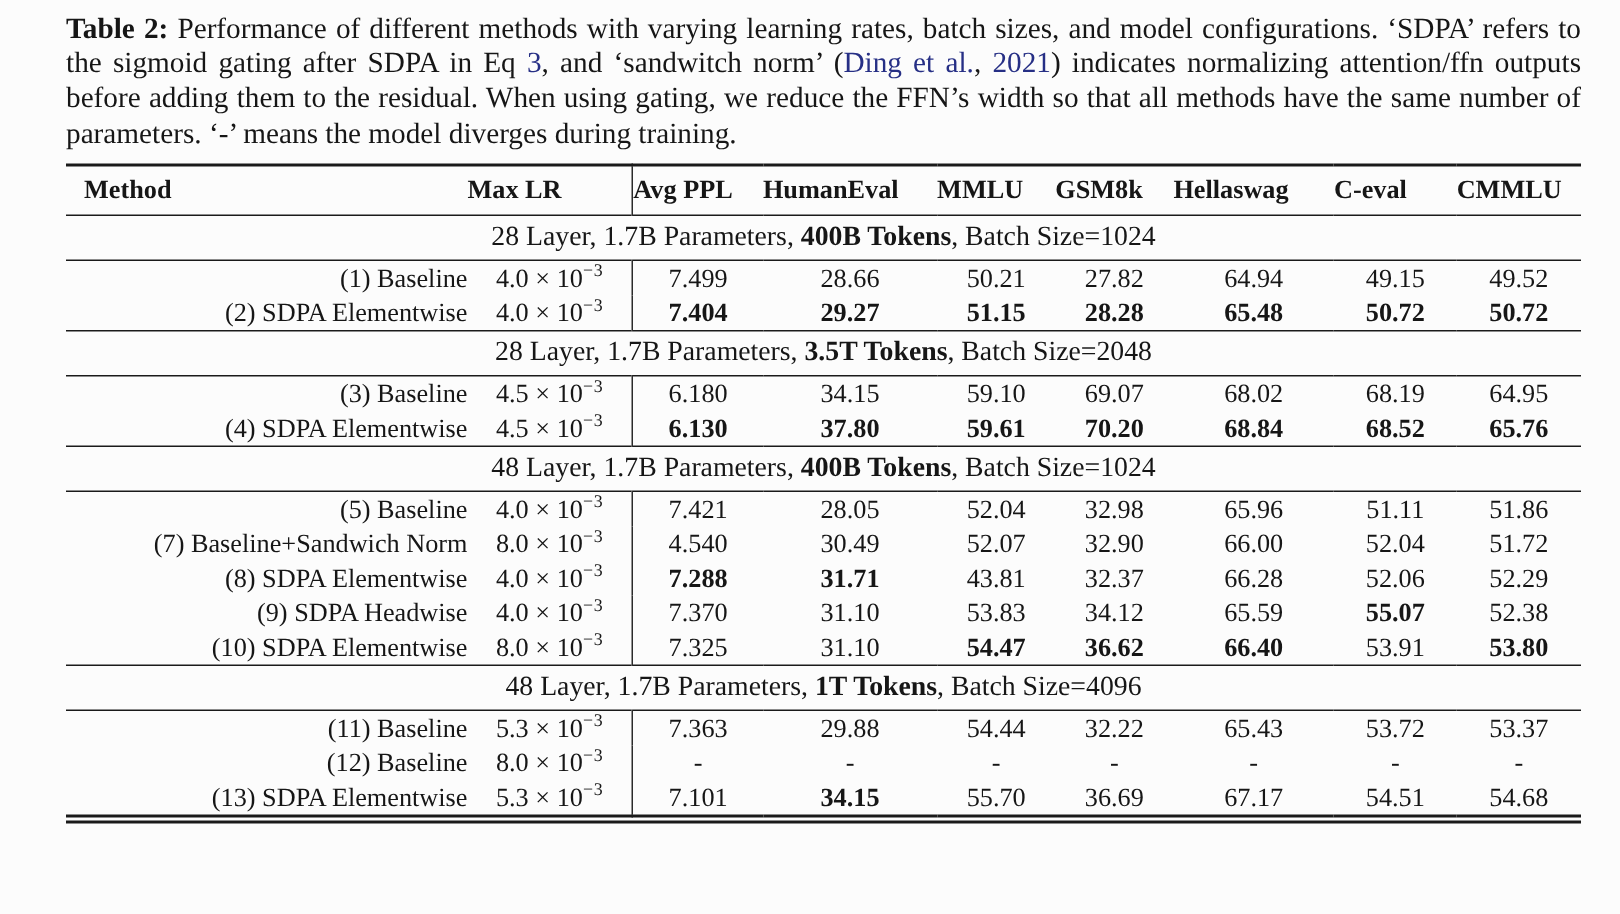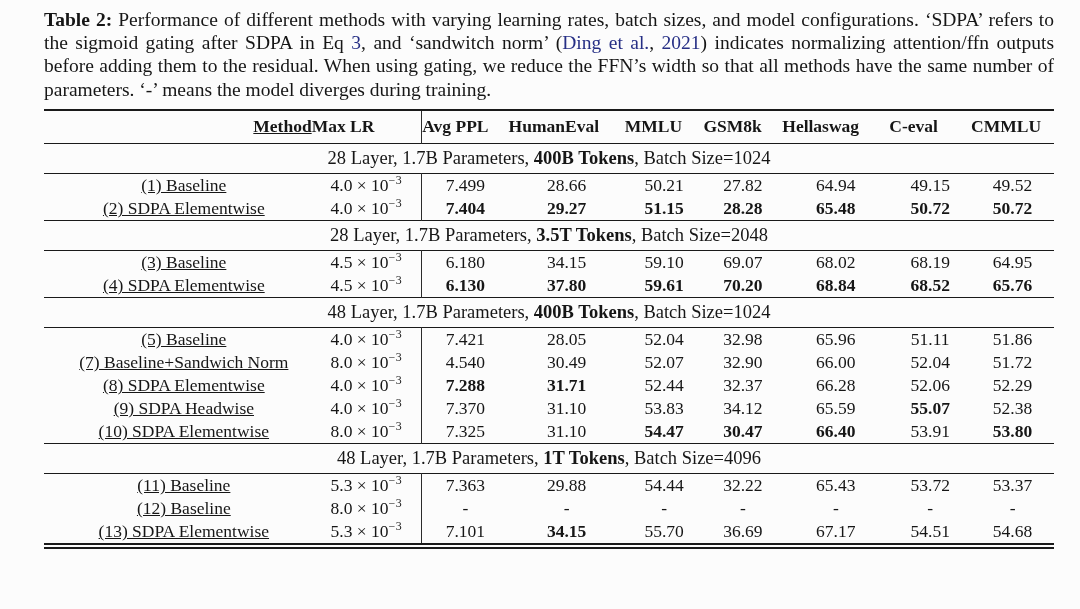--- a/index.html
+++ b/index.html
@@ -29,26 +29,26 @@
   table{
     width:100%;border-collapse:collapse;table-layout:fixed;
     border-top:2.6px solid var(--rule);
     border-bottom:2.3px solid var(--rule);
   }
   thead tr{border-bottom:1.8px solid var(--rule);}
   th{
     font-weight:700;font-size:17.5px;text-align:left;
     padding:5px 0 6px 0;white-space:nowrap;
   }
-  th.method{text-align:right;padding-left:12px;text-decoration:underline;}
+  th.method{text-align:left;padding-left:12px;}
   td{
     font-size:17.5px;text-align:center;
     padding:1.5px 0;line-height:20px;white-space:nowrap;
   }
-  td.method{text-align:center;padding-left:12px;text-decoration:underline;}
+  td.method{text-align:right;padding-left:12px;}
   td.bold{font-weight:700;}
   .vline{border-left:1.4px solid #2b2b2b;}
   tr.section-row{border-top:1.8px solid var(--rule);border-bottom:1.8px solid var(--rule);}
   tr.section-row td{font-size:18.5px;padding:4.5px 0;}
   sup{font-size:68%;line-height:0;vertical-align:super;letter-spacing:0.5px;}
   .bottom-rule{height:1.5px;background:var(--rule);margin-top:2.6px;}
 </style>
 </head>
 <body>
 
@@ -154,21 +154,21 @@
           <td class="">32.90</td>
           <td class="">66.00</td>
           <td class="">52.04</td>
           <td class="">51.72</td>
         </tr>
         <tr>
           <td class="method">(8) SDPA Elementwise</td>
           <td class="lr"><span>4.0 × 10</span><sup>−3</sup></td>
           <td class="vline bold">7.288</td>
           <td class=" bold">31.71</td>
-          <td class="">52.44</td>
+          <td class="">43.81</td>
           <td class="">32.37</td>
           <td class="">66.28</td>
           <td class="">52.06</td>
           <td class="">52.29</td>
         </tr>
         <tr>
           <td class="method">(9) SDPA Headwise</td>
           <td class="lr"><span>4.0 × 10</span><sup>−3</sup></td>
           <td class="vline">7.370</td>
           <td class="">31.10</td>
@@ -177,21 +177,21 @@
           <td class="">65.59</td>
           <td class=" bold">55.07</td>
           <td class="">52.38</td>
         </tr>
         <tr>
           <td class="method">(10) SDPA Elementwise</td>
           <td class="lr"><span>8.0 × 10</span><sup>−3</sup></td>
           <td class="vline">7.325</td>
           <td class="">31.10</td>
           <td class=" bold">54.47</td>
-          <td class=" bold">30.47</td>
+          <td class=" bold">36.62</td>
           <td class=" bold">66.40</td>
           <td class="">53.91</td>
           <td class=" bold">53.80</td>
         </tr>
         <tr class="section-row">
           <td colspan="9"><span>48 Layer, 1.7B Parameters, </span><b>1T Tokens</b><span>, Batch Size=4096</span></td>
         </tr>
         <tr>
           <td class="method">(11) Baseline</td>
           <td class="lr"><span>5.3 × 10</span><sup>−3</sup></td>

